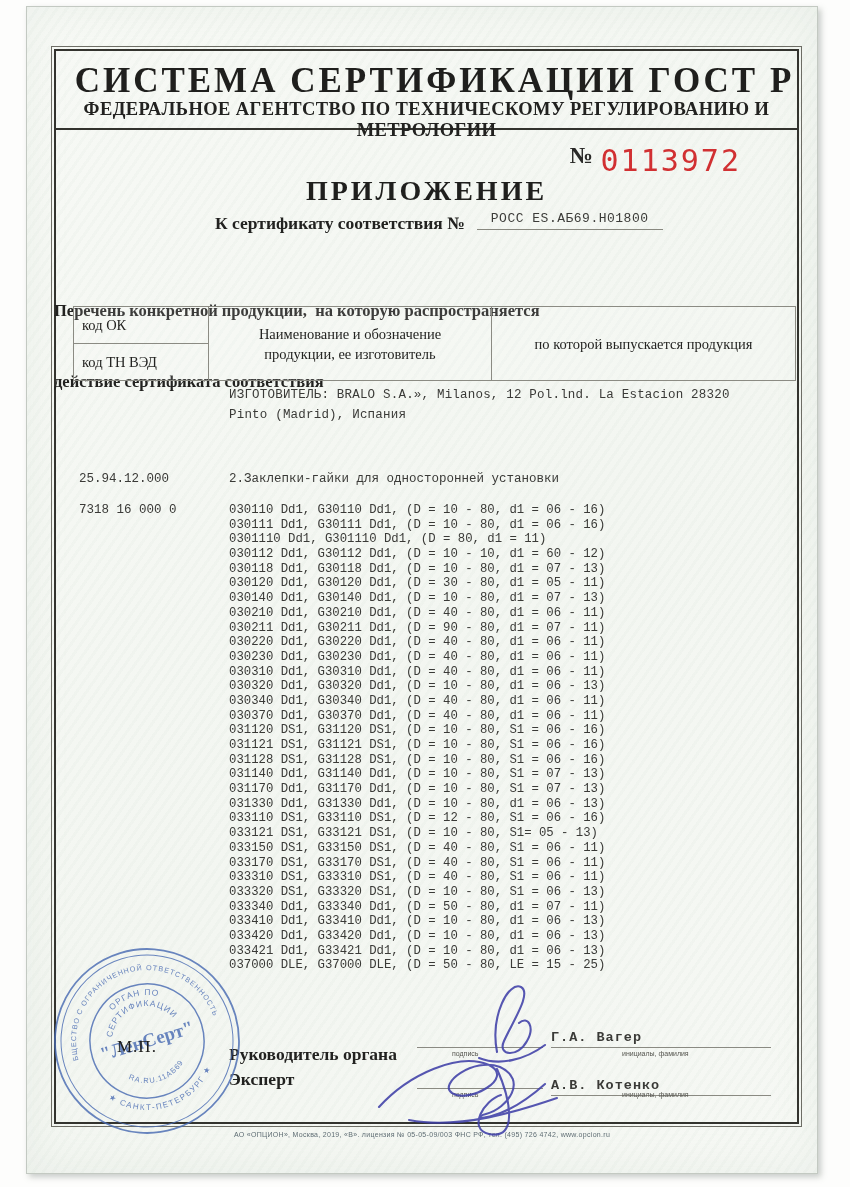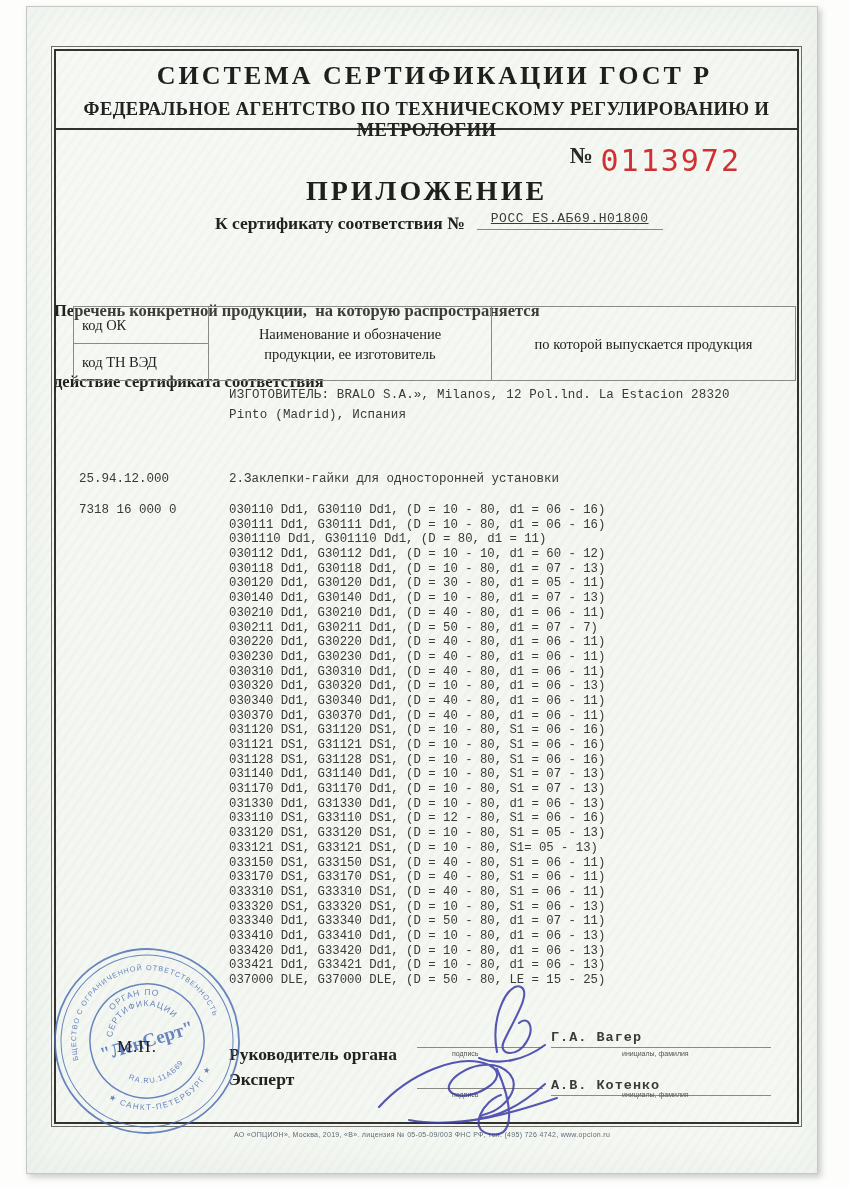--- a/index.html
+++ b/index.html
@@ -25,21 +25,21 @@
     position:absolute; left:27px; top:42px; width:745px; height:1075px;
     box-sizing:border-box;
     border:2px solid #33332e;
     outline:1px solid #6d6d65;
     outline-offset:2px;
   }
   .header-sep { position:absolute; left:27px; top:121px; width:745px; height:2px; background:#33332e; }
 
   .hdr-title {
     position:absolute; left:27px; top:54px; width:761px; text-align:center;
-    font-size:26px; font-weight:bold; letter-spacing:3px; color:#1f1f1d;
+    font-size:35px; font-weight:bold; letter-spacing:3px; color:#1f1f1d;
   }
   .hdr-sub {
     position:absolute; left:27px; top:92px; width:745px; text-align:center;
     font-size:18.5px; font-weight:bold; letter-spacing:.4px; color:#222220;
   }
   .number-row {
     position:absolute; left:27px; top:136px; width:745px; text-align:right;
     padding-right:58px; box-sizing:border-box;padding-left:28px;
   }
   .number-sign { font-size:23px; font-weight:bold; color:#2a2a28; vertical-align:top; }
@@ -50,21 +50,21 @@
   .appendix {
     position:absolute; left:27px; top:168px; width:745px; text-align:center;
     font-size:28px; font-weight:bold; letter-spacing:3px; color:#1f1f1d;
   }
   .cert-row { position:absolute; left:188px; top:206px; white-space:nowrap; }
   .cert-label { font-size:17.5px; font-weight:bold; color:#222220; }
   .cert-field {
     display:inline-block; position:relative; top:-7px; margin-left:12px;
     border-bottom:1px solid #88887f; padding:0 14px 3px 14px;
   }
-  .cert-value { font-family:"Liberation Mono", monospace; font-size:13px; color:#3b3b38; letter-spacing:.5px;text-decoration:underline; }
+  .cert-value { font-family:"Liberation Mono", monospace; font-size:13px; color:#3b3b38; letter-spacing:.5px; }
 
   .list-heading {
     position:absolute; left:27px; top:245px; width:745px; text-align:left;
     font-size:16.5px; font-weight:bold; line-height:23.5px; color:#222220; white-space:pre-wrap;
   }
 
   .codes-table {
     position:absolute; left:46px; top:299px; width:723px; height:75px;
     box-sizing:border-box; border:1px solid #8b8b83; display:flex;
     background:rgba(255,255,255,.12);
@@ -150,35 +150,34 @@
 
   <div class="products mono">
       <div>030110 Dd1, G30110 Dd1, (D = 10 - 80, d1 = 06 - 16)</div>
       <div>030111 Dd1, G30111 Dd1, (D = 10 - 80, d1 = 06 - 16)</div>
       <div>0301110 Dd1, G301110 Dd1, (D = 80, d1 = 11)</div>
       <div>030112 Dd1, G30112 Dd1, (D = 10 - 10, d1 = 60 - 12)</div>
       <div>030118 Dd1, G30118 Dd1, (D = 10 - 80, d1 = 07 - 13)</div>
       <div>030120 Dd1, G30120 Dd1, (D = 30 - 80, d1 = 05 - 11)</div>
       <div>030140 Dd1, G30140 Dd1, (D = 10 - 80, d1 = 07 - 13)</div>
       <div>030210 Dd1, G30210 Dd1, (D = 40 - 80, d1 = 06 - 11)</div>
-      <div>030211 Dd1, G30211 Dd1, (D = 50 - 80, d1 = 07 - 7)</div>
+      <div>030211 Dd1, G30211 Dd1, (D = 90 - 80, d1 = 07 - 11)</div>
       <div>030220 Dd1, G30220 Dd1, (D = 40 - 80, d1 = 06 - 11)</div>
       <div>030230 Dd1, G30230 Dd1, (D = 40 - 80, d1 = 06 - 11)</div>
       <div>030310 Dd1, G30310 Dd1, (D = 40 - 80, d1 = 06 - 11)</div>
       <div>030320 Dd1, G30320 Dd1, (D = 10 - 80, d1 = 06 - 13)</div>
       <div>030340 Dd1, G30340 Dd1, (D = 40 - 80, d1 = 06 - 11)</div>
       <div>030370 Dd1, G30370 Dd1, (D = 40 - 80, d1 = 06 - 11)</div>
       <div>031120 DS1, G31120 DS1, (D = 10 - 80, S1 = 06 - 16)</div>
       <div>031121 DS1, G31121 DS1, (D = 10 - 80, S1 = 06 - 16)</div>
       <div>031128 DS1, G31128 DS1, (D = 10 - 80, S1 = 06 - 16)</div>
       <div>031140 Dd1, G31140 Dd1, (D = 10 - 80, S1 = 07 - 13)</div>
       <div>031170 Dd1, G31170 Dd1, (D = 10 - 80, S1 = 07 - 13)</div>
       <div>031330 Dd1, G31330 Dd1, (D = 10 - 80, d1 = 06 - 13)</div>
       <div>033110 DS1, G33110 DS1, (D = 12 - 80, S1 = 06 - 16)</div>
-      <div>033120 DS1, G33120 DS1, (D = 10 - 80, S1 = 05 - 13)</div>
       <div>033121 DS1, G33121 DS1, (D = 10 - 80, S1= 05 - 13)</div>
       <div>033150 DS1, G33150 DS1, (D = 40 - 80, S1 = 06 - 11)</div>
       <div>033170 DS1, G33170 DS1, (D = 40 - 80, S1 = 06 - 11)</div>
       <div>033310 DS1, G33310 DS1, (D = 40 - 80, S1 = 06 - 11)</div>
       <div>033320 DS1, G33320 DS1, (D = 10 - 80, S1 = 06 - 13)</div>
       <div>033340 Dd1, G33340 Dd1, (D = 50 - 80, d1 = 07 - 11)</div>
       <div>033410 Dd1, G33410 Dd1, (D = 10 - 80, d1 = 06 - 13)</div>
       <div>033420 Dd1, G33420 Dd1, (D = 10 - 80, d1 = 06 - 13)</div>
       <div>033421 Dd1, G33421 Dd1, (D = 10 - 80, d1 = 06 - 13)</div>
       <div>037000 DLE, G37000 DLE, (D = 50 - 80, LE = 15 - 25)</div>

